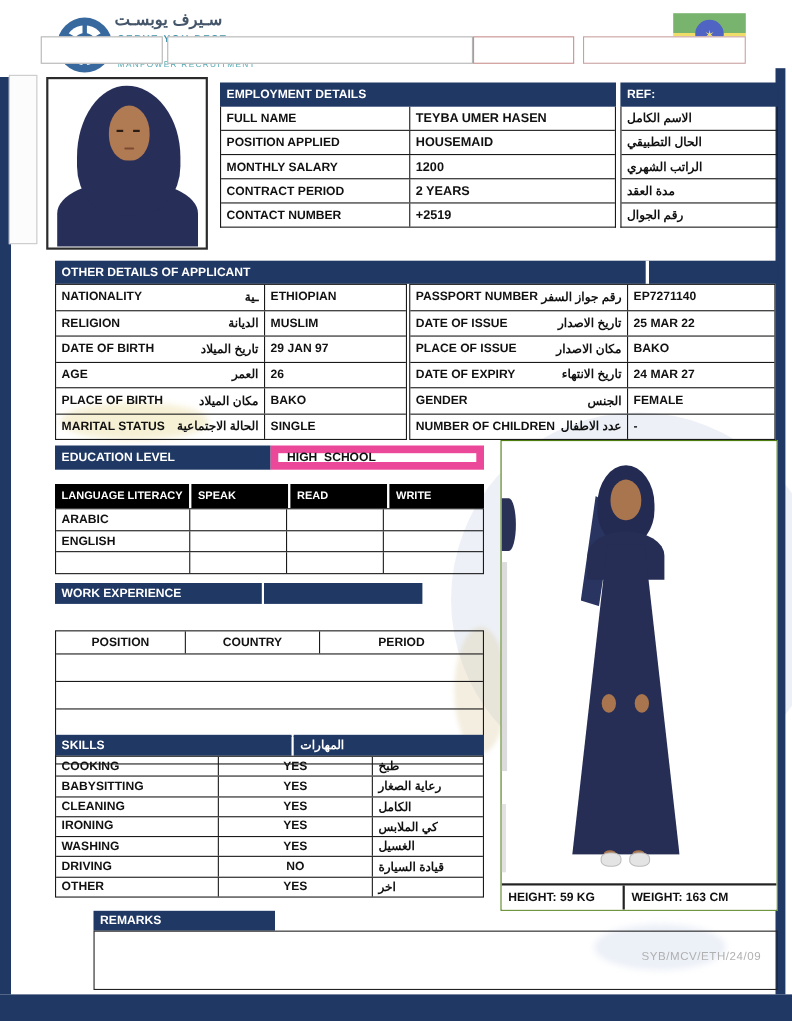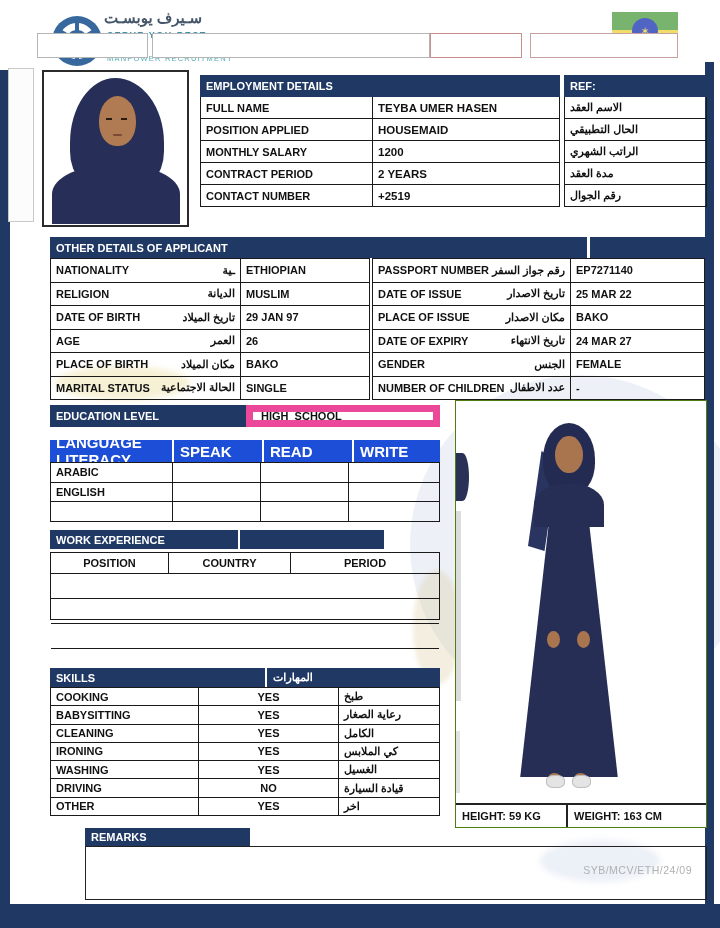--- a/index.html
+++ b/index.html
@@ -87,32 +87,32 @@
   .od-left .td.val,.od-right .td.val{flex:1;}
 
   
   .edu-bar{left:50px;top:405px;width:196px;height:22px;}
   .edu-val{left:246px;top:405px;width:194px;height:22px;border:7px solid #ec4899;
            display:flex;align-items:center;padding:0 8px;font-size:11px;font-weight:600;
            white-space:pre;z-index:1;}
 
   
   .lang-head{left:50px;top:440px;width:390px;height:22px;display:flex;z-index:1;}
-  .lang-head .hc{background:#1d4ed8;color:#fff;font-weight:bold;font-size:15px;
+  .lang-head .hc{background:#000000;color:#fff;font-weight:bold;font-size:10px;
                  display:flex;align-items:center;padding:0 6px;box-sizing:border-box;}
   .lang-head .g{width:2px;background:#fff;}
   .lang-body{left:50px;top:462px;width:390px;height:60px;}
   .lang-body .c1{width:122px;} .lang-body .c2{width:88px;} .lang-body .c3{width:88px;} .lang-body .c4{flex:1;}
 
   
   .we-bar{left:50px;top:530px;width:334px;height:19px;display:flex;z-index:1;}
   .we-bar .seg1{width:188px;}
   .we-bar .g{width:2px;background:#fff;}
   .we-bar .seg2{flex:1;}
-  .we-tbl{left:50px;top:552px;width:390px;height:68px;gap:24px;}
+  .we-tbl{left:50px;top:573px;width:390px;height:122px;gap:24px;}
   .we-tbl .hr{flex:none;height:20px;}
   .we-tbl .c1{width:118px;} .we-tbl .c2{width:122px;} .we-tbl .c3{flex:1;}
   .we-tbl .p40{padding-left:40px;}
 
   
   .sk-bar{left:50px;top:668px;width:390px;height:19px;display:flex;z-index:1;}
   .sk-bar .seg1{width:215px;}
   .sk-bar .g{width:2px;background:#fff;}
   .sk-bar .seg2{flex:1;justify-content:flex-end;}
   .sk-tbl{left:50px;top:687px;width:390px;height:129px;}
@@ -241,21 +241,21 @@
         <div class="td val bv">2 YEARS</div>
       </div>
       <div class="tr">
         <div class="td lab">CONTACT NUMBER</div>
         <div class="td val bv">+2519</div>
       </div>
     </div>
     <div class="emp-gap"></div>
     <div class="emp-ar">
       <div class="tr">
-          <div class="td ar" style="flex:1;">الاسم العقد</div>
+          <div class="td ar" style="flex:1;">الاسم الكامل</div>
         </div>
       <div class="tr">
           <div class="td ar" style="flex:1;">الحال التطبيقي</div>
         </div>
       <div class="tr">
           <div class="td ar" style="flex:1;">الراتب الشهري</div>
         </div>
       <div class="tr">
           <div class="td ar" style="flex:1;">مدة العقد</div>
         </div>

